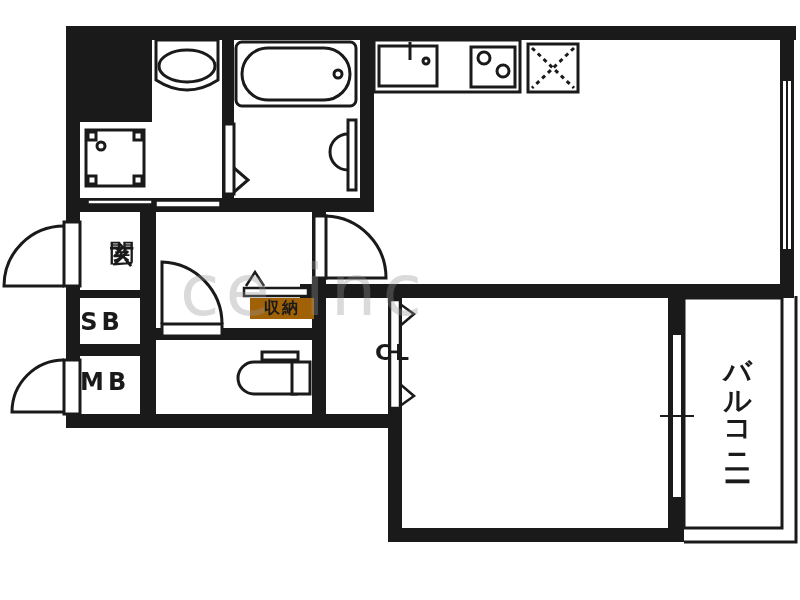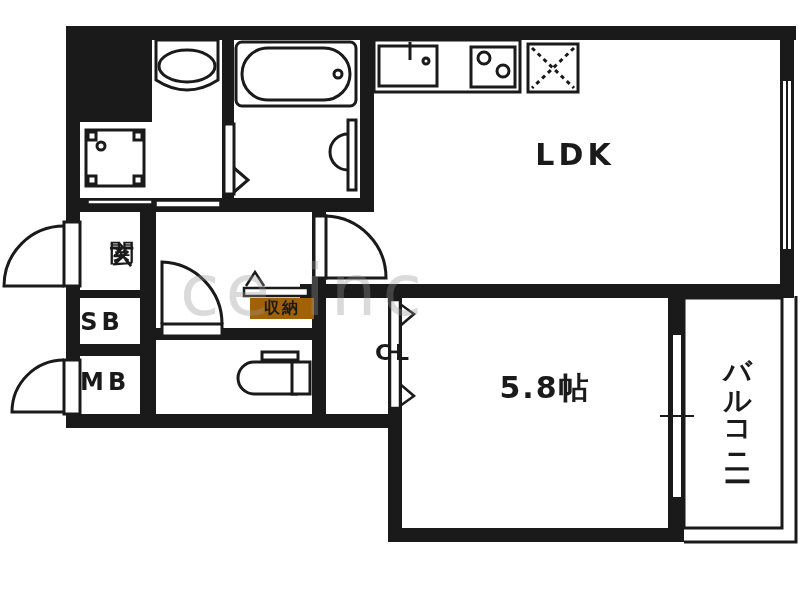--- a/index.html
+++ b/index.html
@@ -153,25 +153,23 @@
     <line x1="660" y1="416" x2="694" y2="416"></line>
   </g>
 
   <g fill="none" stroke="#1a1a1a" stroke-width="3">
     <rect x="684" y="298" width="98" height="230"></rect>
     <path d="M684 542 L796 542 L796 296"></path>
   </g>
 </svg>
 
 <div class="label ldk">
-  <span class="l1">LDK</span>
 </div>
 
 <div class="label yoshitsu">
-  <span class="l2">5.8帖</span>
 </div>
 
 <div class="label genkan" style="writing-mode: vertical-rl; text-orientation: upright;">
   <span>玄関</span>
 </div>
 
 <div class="label sb">SB</div>
 <div class="label mb">MB</div>
 <div class="label cl">CL</div>
 <div class="label shuno">収納</div>

